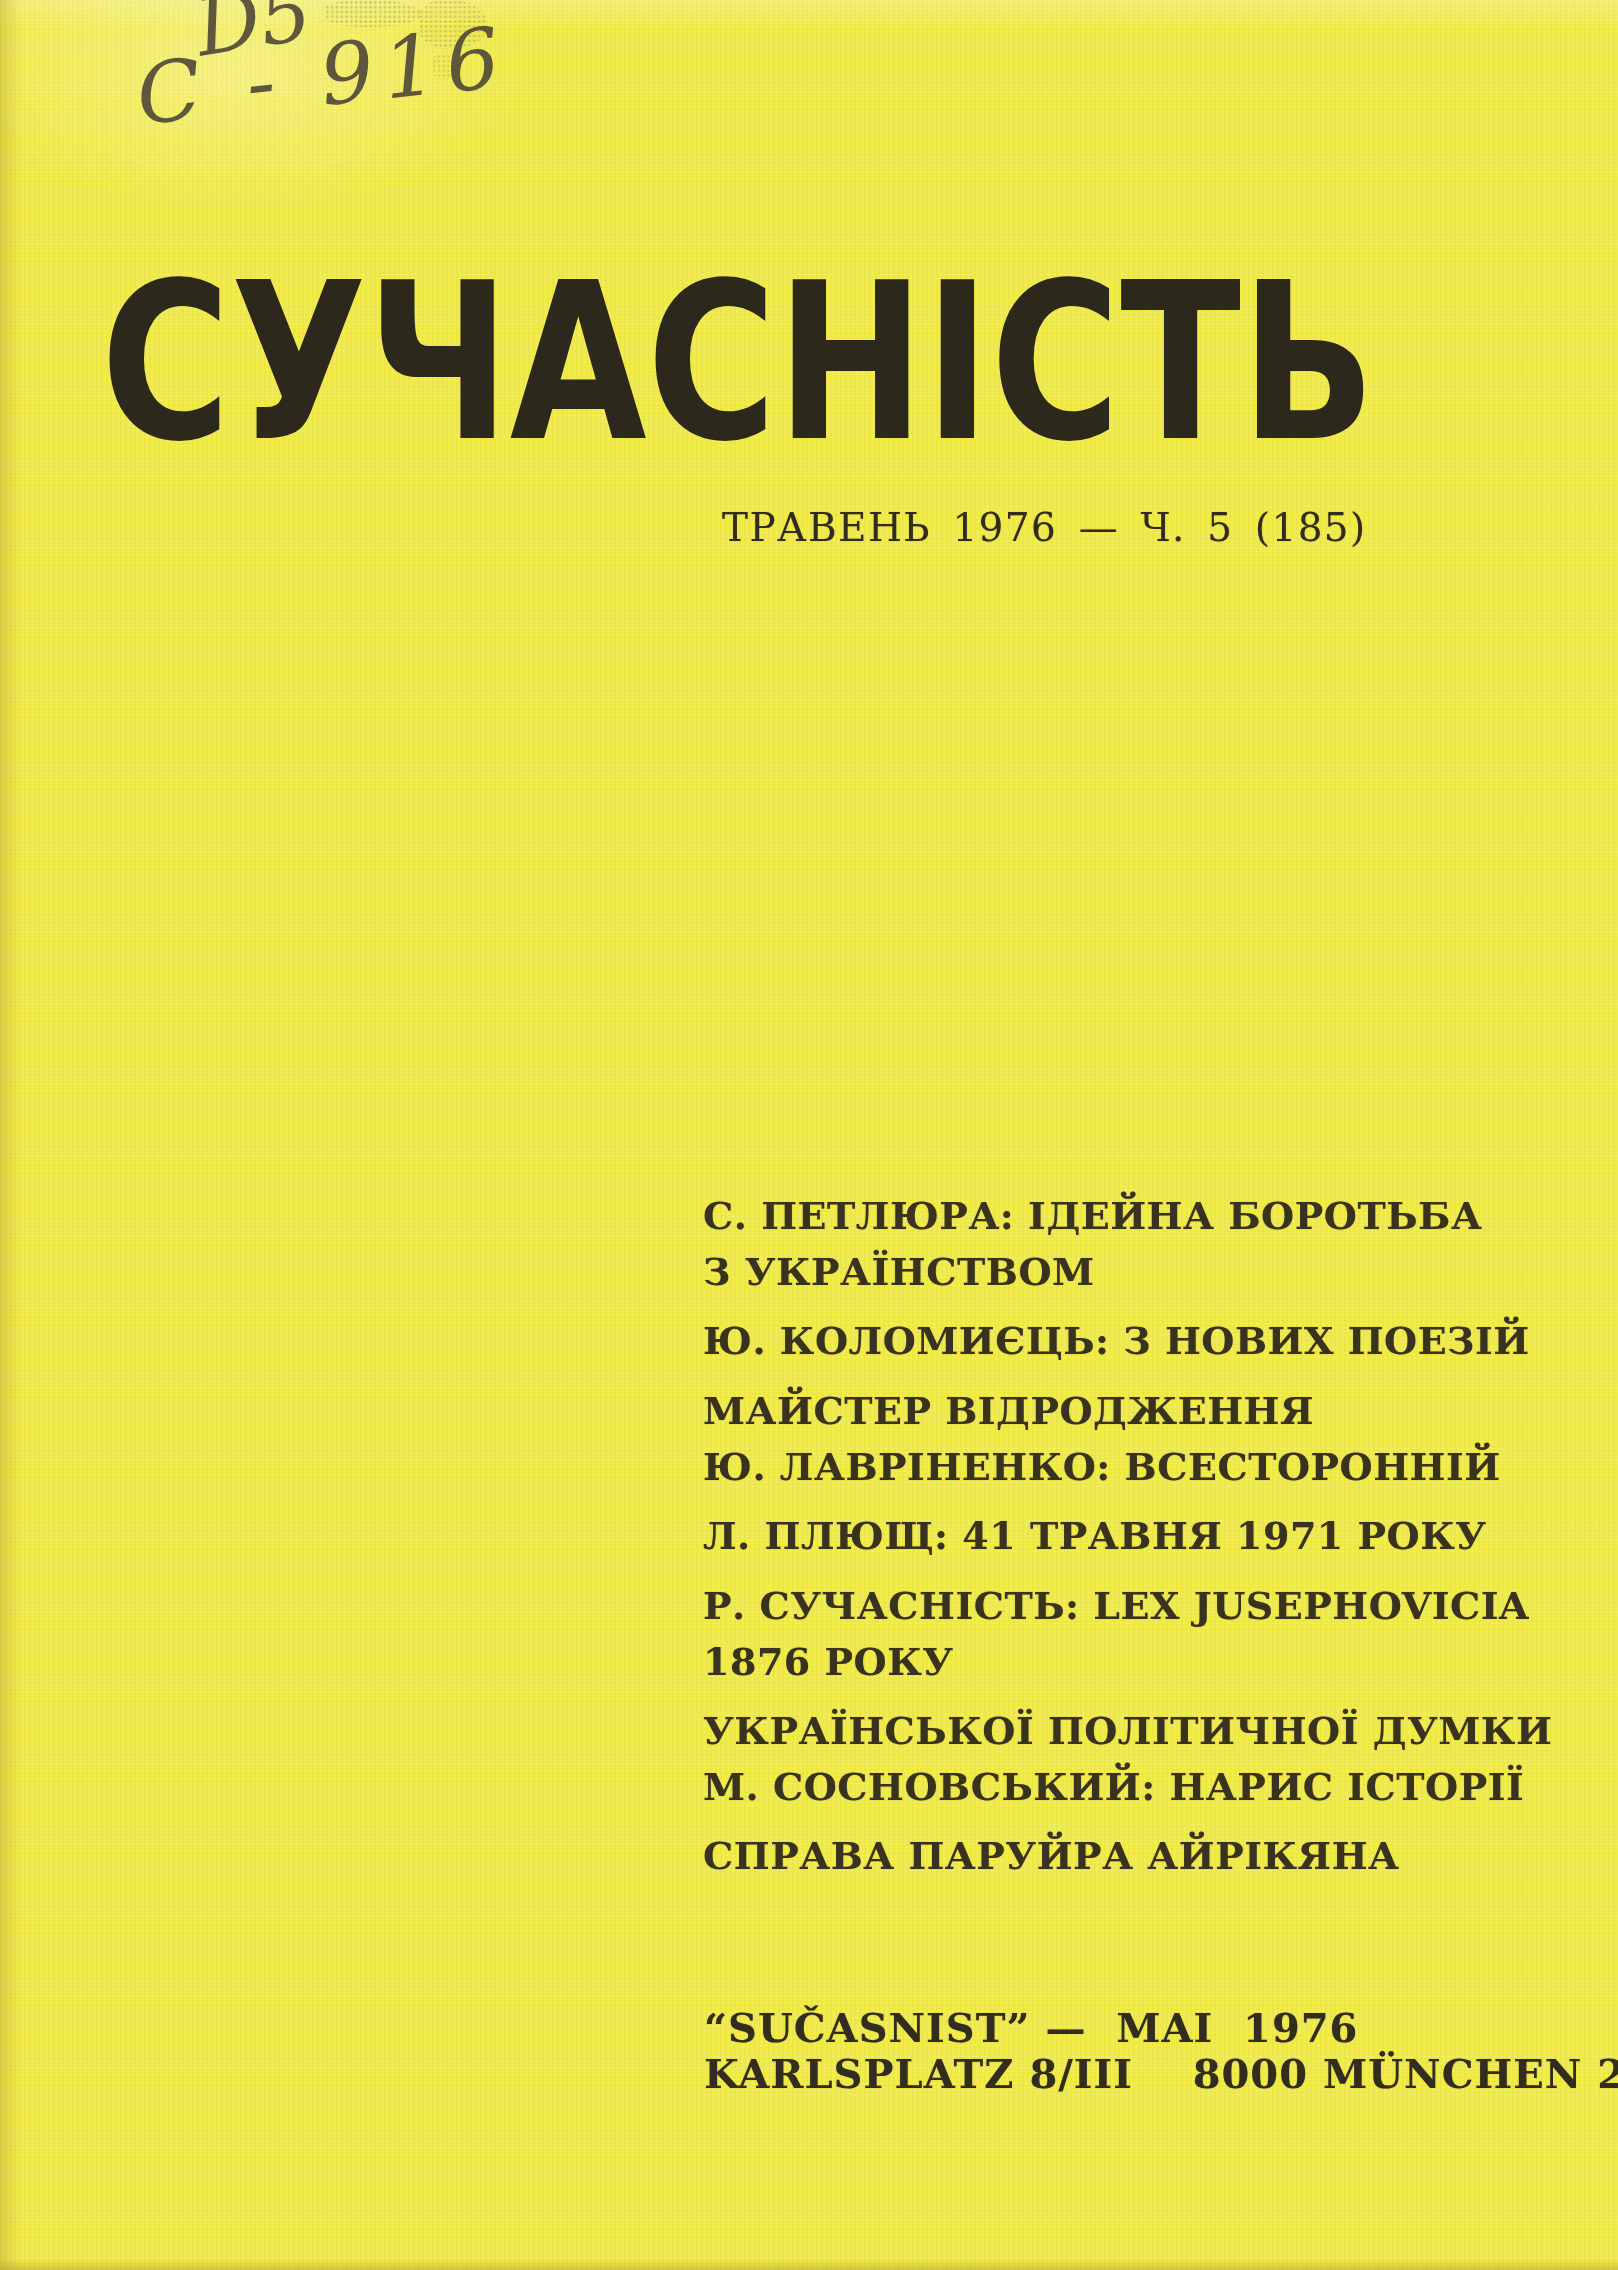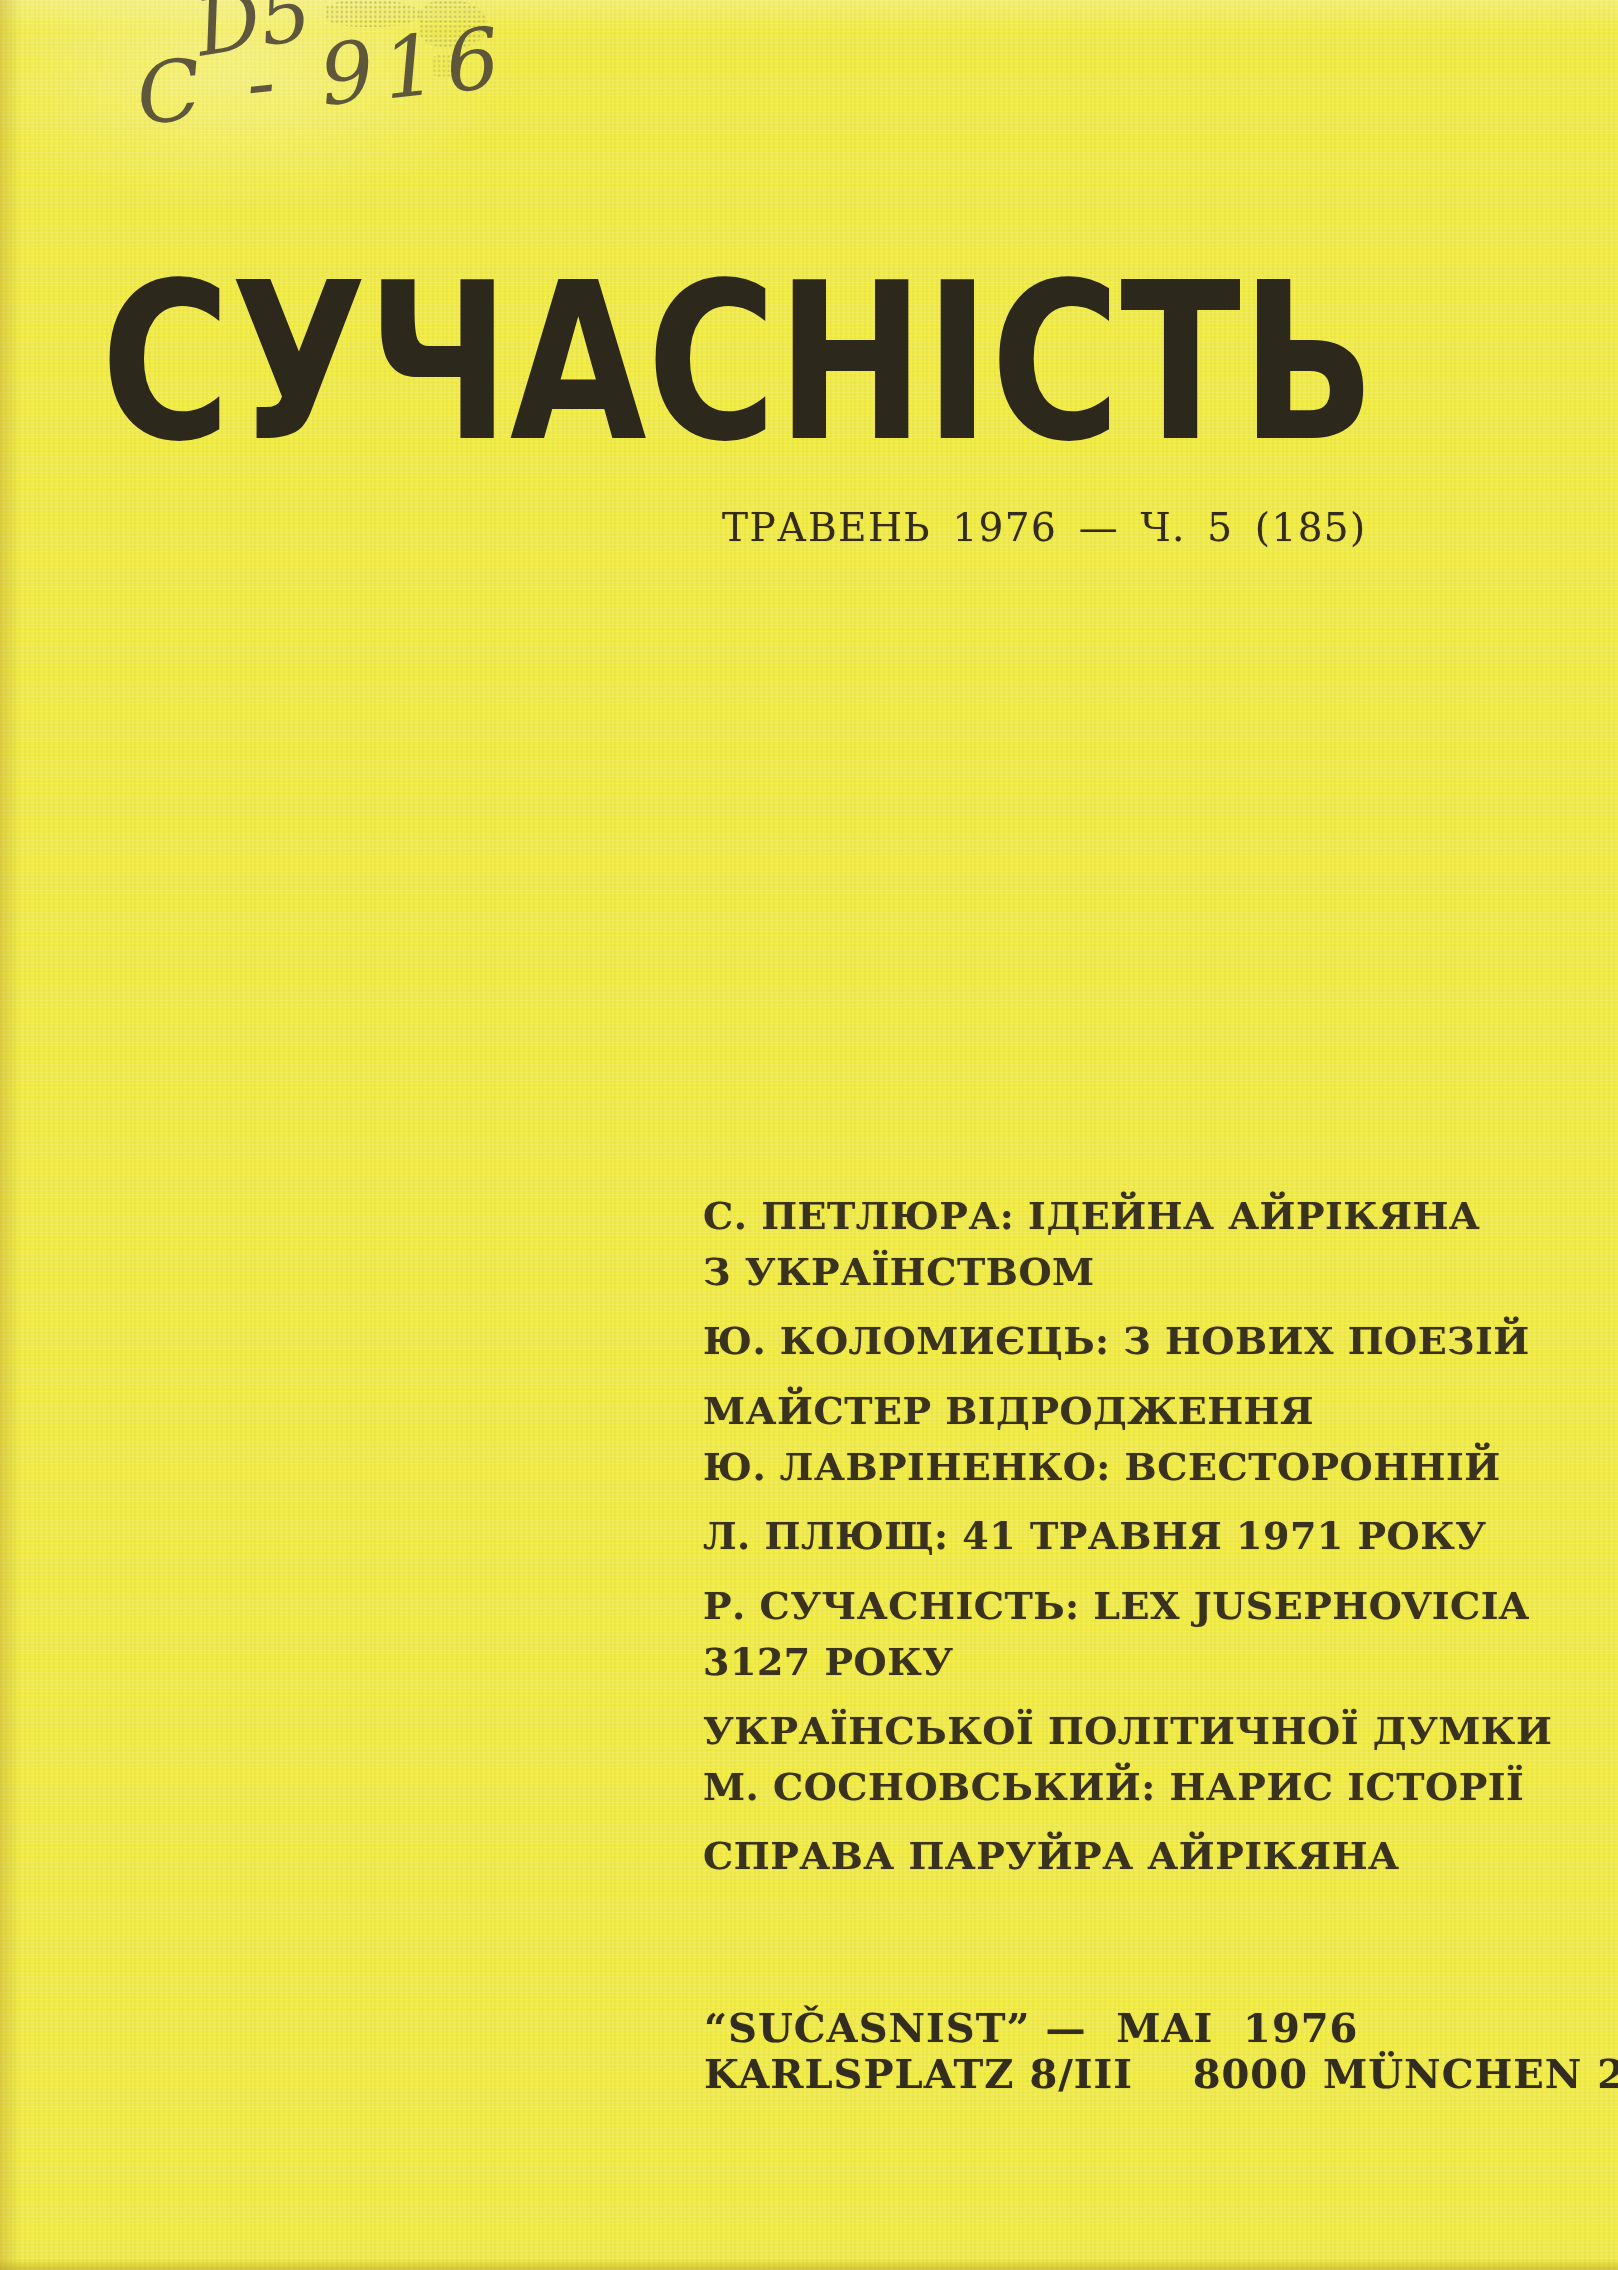--- a/index.html
+++ b/index.html
@@ -141,40 +141,40 @@
     <svg width="1286" height="191" viewBox="0 0 1345 200">
       <text x="0" y="170" font-size="228" textLength="1335" lengthAdjust="spacingAndGlyphs">СУЧАСНІСТЬ</text>
     </svg>
   </div>
 
   <div class="issue-line">ТРАВЕНЬ 1976 — Ч. 5 (185)</div>
 
   <div class="contents">
 
     <div class="contents-item">
-      <div class="contents-line">С. ПЕТЛЮРА: ІДЕЙНА АЙРІКЯНА</div>
+      <div class="contents-line">С. ПЕТЛЮРА: ІДЕЙНА БОРОТЬБА</div>
       <div class="contents-line">З УКРАЇНСТВОМ</div>
     </div>
 
     <div class="contents-item">
       <div class="contents-line">Ю. КОЛОМИЄЦЬ: З НОВИХ ПОЕЗІЙ</div>
     </div>
 
     <div class="contents-item">
       <div class="contents-line">МАЙСТЕР ВІДРОДЖЕННЯ</div>
       <div class="contents-line">Ю. ЛАВРІНЕНКО: ВСЕСТОРОННІЙ</div>
     </div>
 
     <div class="contents-item">
       <div class="contents-line">Л. ПЛЮЩ: 41 ТРАВНЯ 1971 РОКУ</div>
     </div>
 
     <div class="contents-item">
       <div class="contents-line">Р. СУЧАСНІСТЬ: LEX JUSEPHOVICIA</div>
-      <div class="contents-line">3127 РОКУ</div>
+      <div class="contents-line">1876 РОКУ</div>
     </div>
 
     <div class="contents-item">
       <div class="contents-line">УКРАЇНСЬКОЇ ПОЛІТИЧНОЇ ДУМКИ</div>
       <div class="contents-line">М. СОСНОВСЬКИЙ: НАРИС ІСТОРІЇ</div>
     </div>
 
     <div class="contents-item">
       <div class="contents-line">СПРАВА ПАРУЙРА АЙРІКЯНА</div>
     </div>

